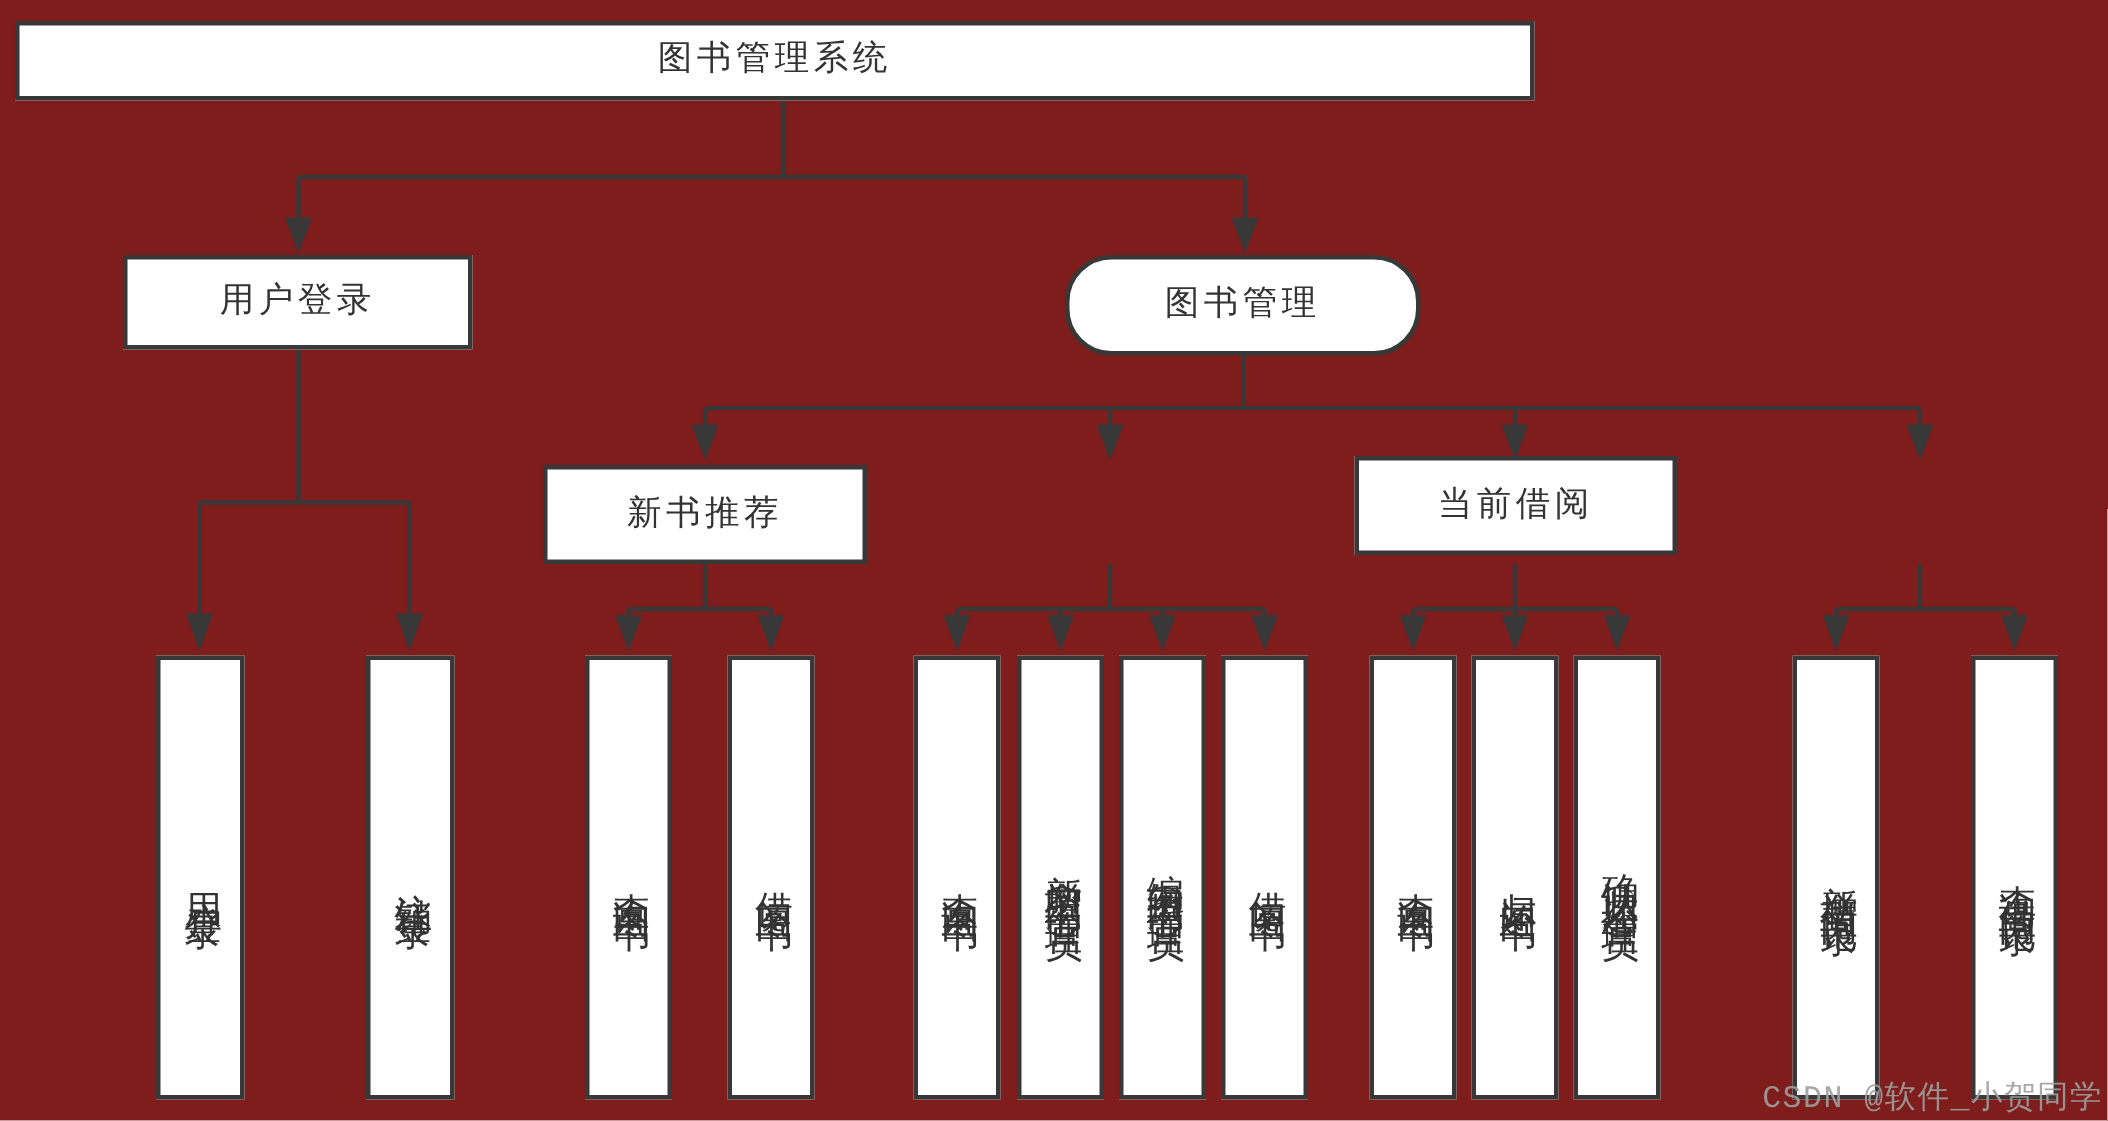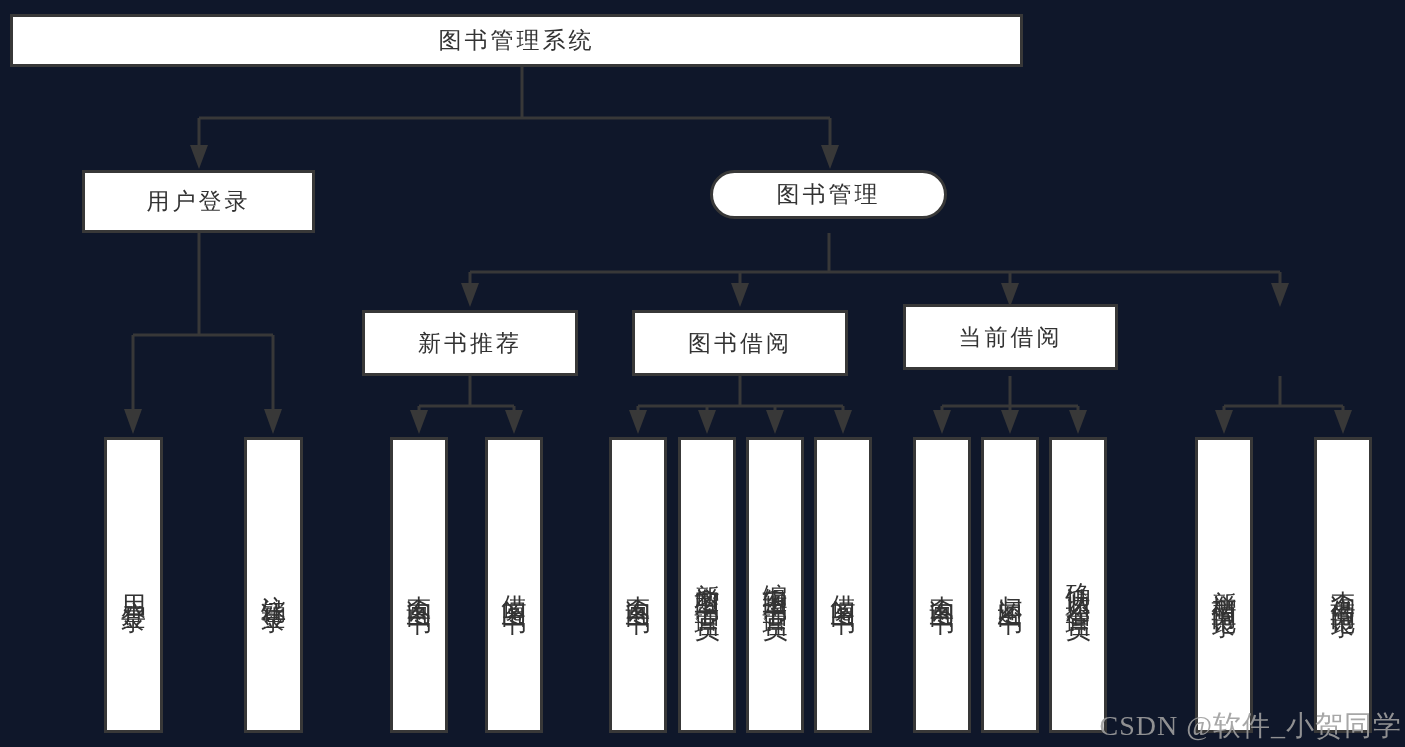--- a/index.html
+++ b/index.html
@@ -1,20 +1,20 @@
 <!DOCTYPE html>
 <html><head>
 <meta charset="utf-8">
 <style>
   html,body{margin:0;padding:0;background:#ffffff;}
   #canvas{
     position:relative;
     width:1405px;height:747px;
-    background:#0f172a;
-    font-family:Liberation Serif, serif;
+    background:#7f1d1d;
+    font-family:Liberation Mono, monospace;
     overflow:hidden;
   }
   #wires{position:absolute;left:0;top:0;width:1405px;height:747px;}
   .box{
     position:absolute;
     box-sizing:border-box;
     background:#ffffff;
     border:3px solid #383838;
     display:flex;
     align-items:center;
@@ -34,21 +34,21 @@
   .vbox .vtext{
     writing-mode:vertical-rl;
     text-orientation:upright;
     letter-spacing:5px;
     line-height:1;
   }
   .watermark{
     position:absolute;
     right:3px;
     bottom:2px;
-    font-size:28px;
+    font-size:21px;
     letter-spacing:1px;
     color:#9e9e9e;
     opacity:0.9;
     white-space:nowrap;
   }
 </style>
 </head>
 <body>
 
 <div id="canvas">
@@ -125,24 +125,23 @@
       <path d="M1224 406 V411"></path>
       <polygon points="1224,434 1215,410 1233,410" fill="#383838" stroke="none"></polygon>
       <path d="M1343 406 V411"></path>
       <polygon points="1343,434 1334,410 1352,410" fill="#383838" stroke="none"></polygon>
     </g>
   </svg>
 
   <div class="box hbox" style="left:10px;top:14px;width:1013px;height:53px;">图书管理系统</div>
 
   <div class="box hbox" style="left:82px;top:170px;width:233px;height:63px;">用户登录</div>
-  <div class="box hbox" style="left:710px;top:170px;width:237px;height:49px;border-radius:31px;">图书管理</div>
+  <div class="box hbox" style="left:710px;top:170px;width:237px;height:67px;border-radius:31px;">图书管理</div>
 
   <div class="box hbox" style="left:362px;top:310px;width:216px;height:66px;">新书推荐</div>
-  <div class="box hbox" style="left:632px;top:310px;width:216px;height:66px;">图书借阅</div>
   <div class="box hbox" style="left:903px;top:304px;width:215px;height:66px;">当前借阅</div>
 
   <div class="box vbox" style="left:104px;top:437px;width:59px;height:296px;">
     <span class="vtext">用户登录</span>
   </div>
   <div class="box vbox" style="left:244px;top:437px;width:59px;height:296px;">
     <span class="vtext">注销登录</span>
   </div>
 
   <div class="box vbox" style="left:390px;top:437px;width:58px;height:296px;">

